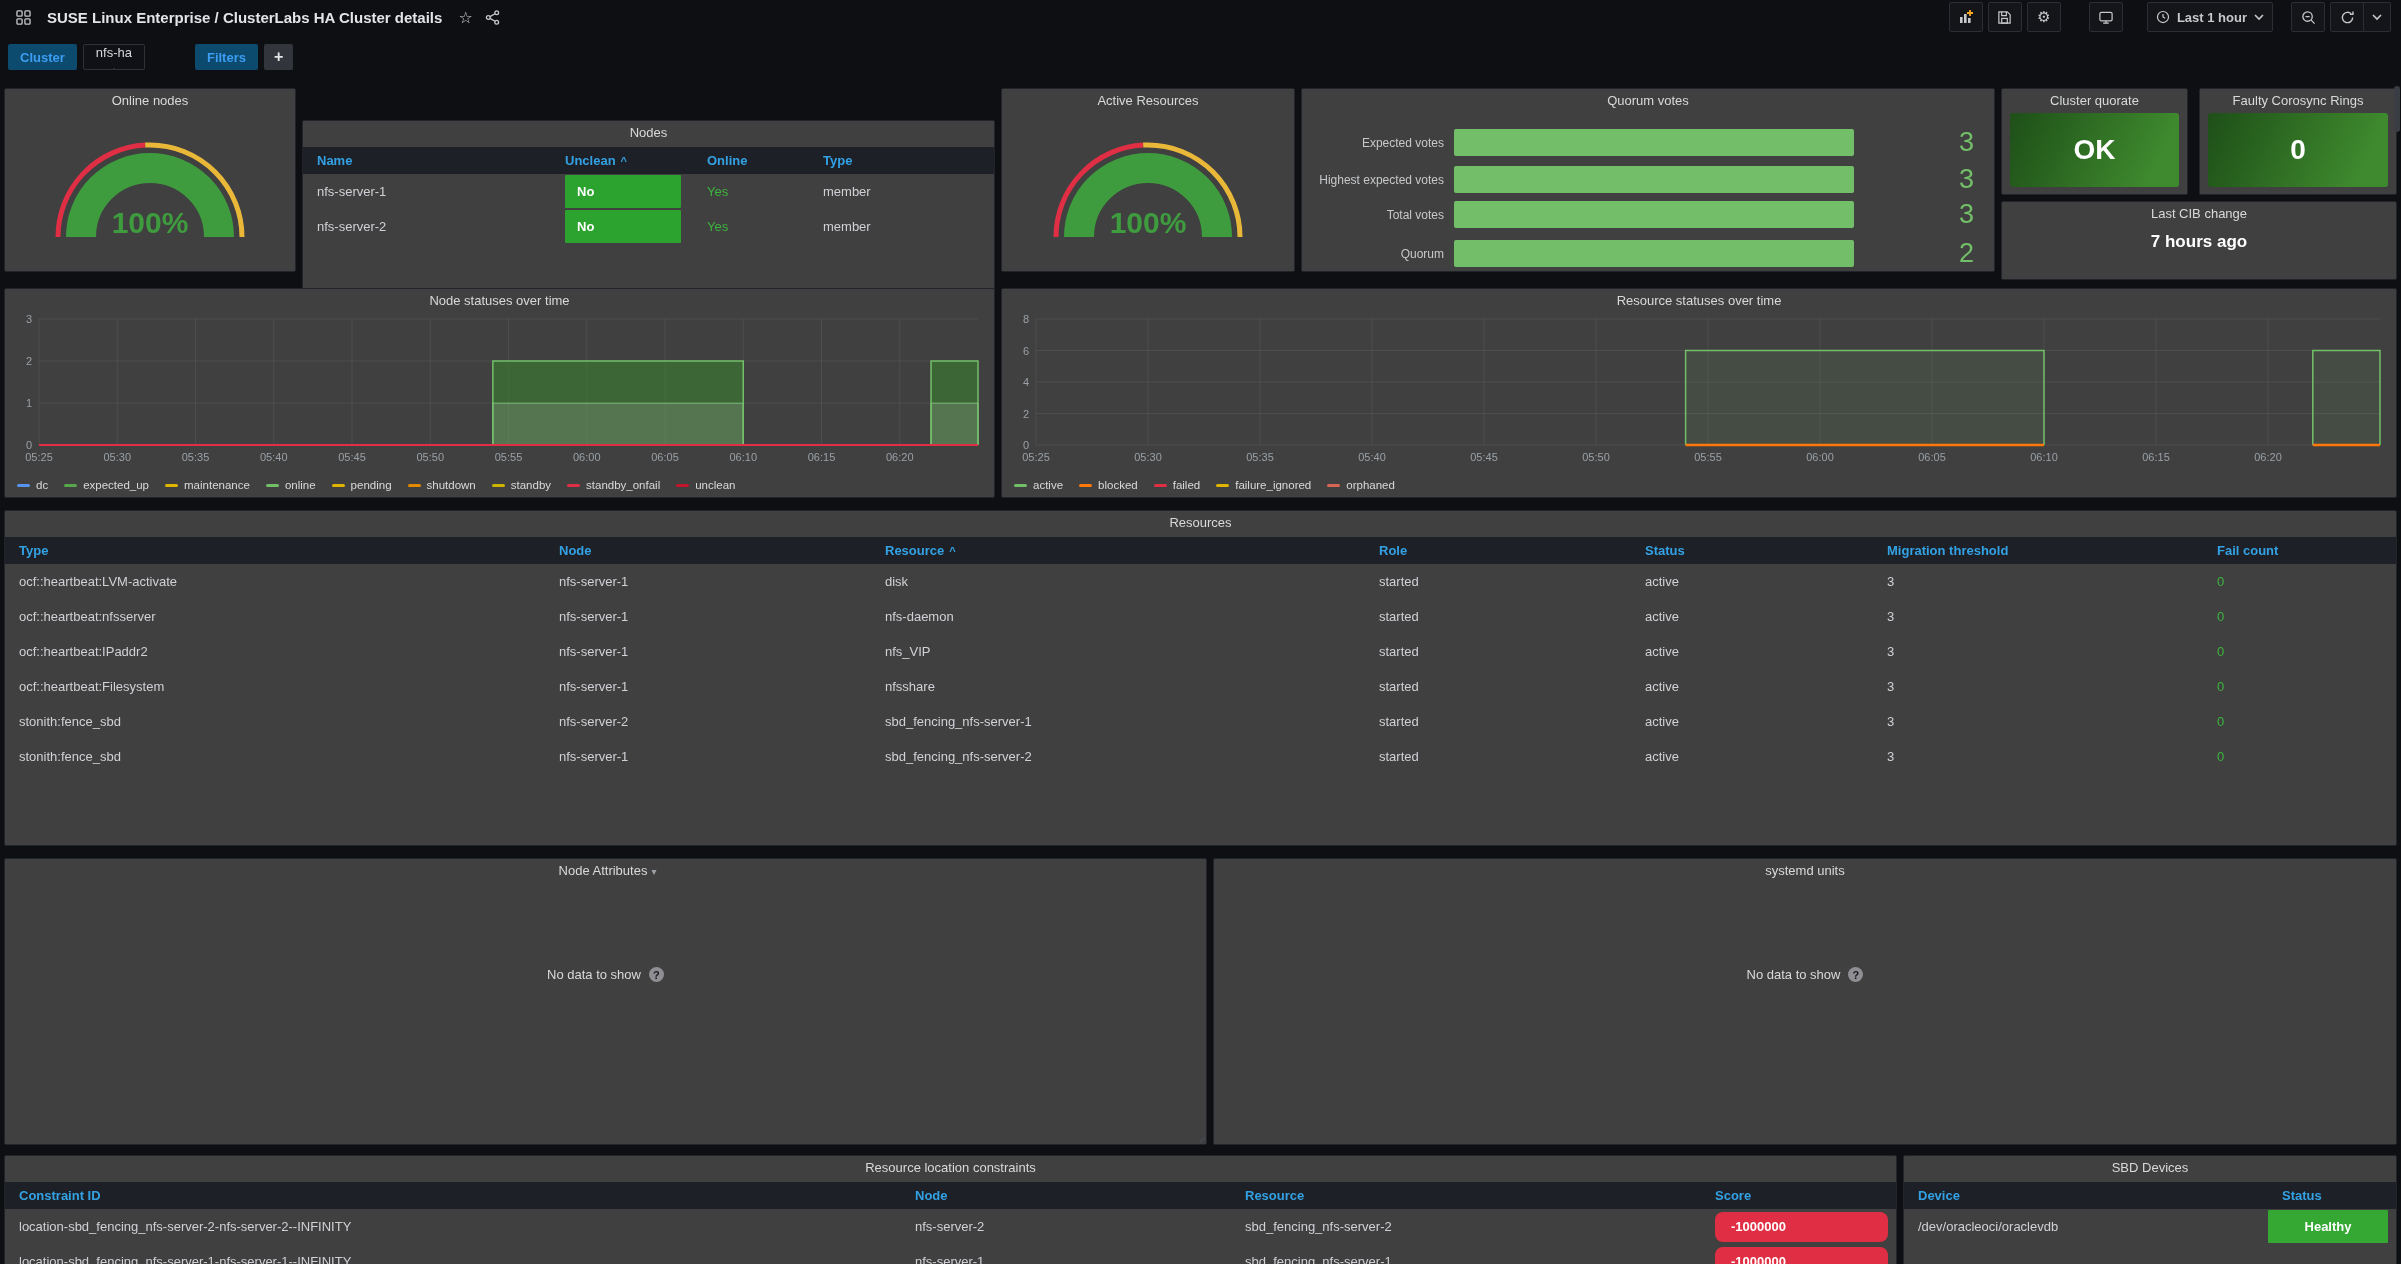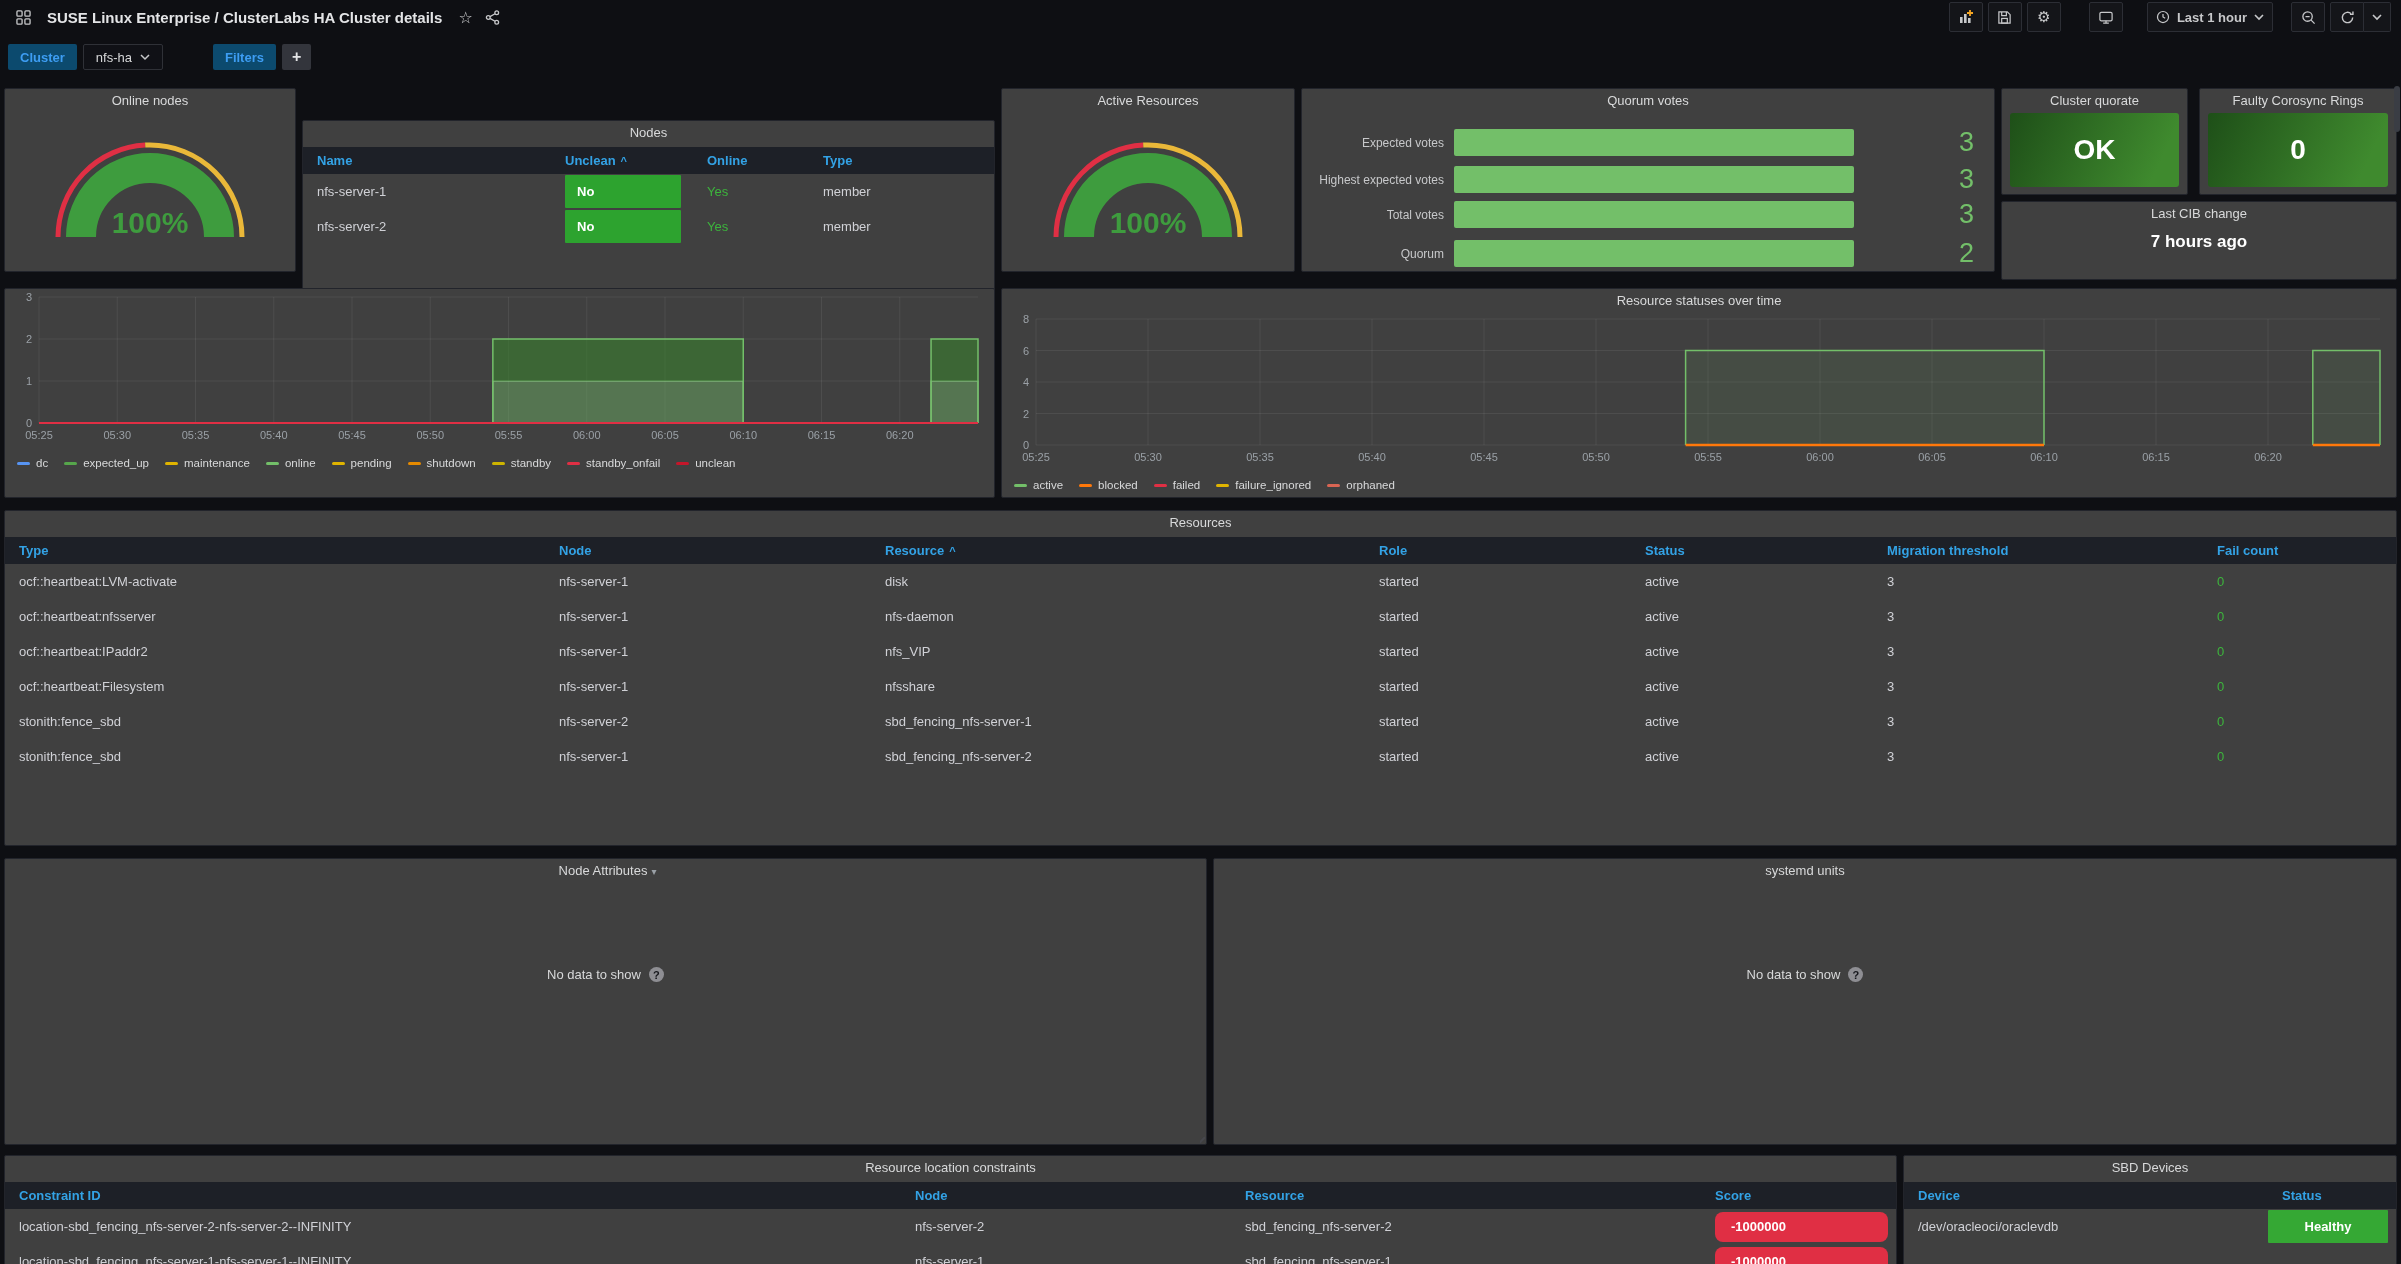--- a/index.html
+++ b/index.html
@@ -16,21 +16,21 @@
              border:1px solid #2c2e35; border-radius:2px; background:#141519; color:#c7c8ca; font-size:13px; padding:0 8px; cursor:pointer; }
   .nav-gap { width:18px; }
   .nav-split { display:flex; }
   .nav-split .nav-btn:first-child { border-radius:2px 0 0 2px; }
   .nav-split .nav-btn:last-child { border-left:none; border-radius:0 2px 2px 0; min-width:26px; }
 
   
   .subnav { position:absolute; left:0; top:40px; width:100%; height:34px; display:flex; align-items:center; padding:0 8px; gap:6px; }
   .chip { height:26px; display:flex; align-items:center; padding:0 12px; border-radius:2px; font-size:13px; }
   .chip-label { background:#0c4a6e; color:#3d9df3; font-weight:600; }
-  .chip-value { background:#101116; border:1px solid #2f3137; color:#d8d9da; gap:8px; cursor:pointer; }
+  .chip-value { background:#101116; border:1px solid #2f3137; color:#d8d9da; gap:8px; cursor:pointer;flex-direction:column; }
   .chip-plus  { background:#33353c; color:#e3e4e6; font-size:16px; font-weight:600; padding:0 10px; cursor:pointer; }
 
   
   .panel { position:absolute; background:#404040; border:1px solid #22242b; border-radius:2px; }
   .panel-title { height:22px; display:flex; align-items:center; justify-content:center; gap:4px;
                  font-size:13px; font-weight:500; color:#d8d9da; cursor:pointer; white-space:nowrap; }
   .title-caret { color:#9aa0a6; font-size:10px; margin-top:2px; }
 
   
   .gauge-wrap { display:flex; justify-content:center; }
@@ -279,20 +279,21 @@
   </div>
 
   <div class="panel" style="left:2001px; top:201px; width:396px; height:79px;">
     <div class="panel-title">Last CIB change</div>
     <div class="cib-value">7 hours ago</div>
   </div>
 
   <div class="scroll-thumb"></div>
 
   <div class="panel" style="left:4px; top:288px; width:991px; height:210px;">
+    <div class="panel-title">Node statuses over time</div>
     <svg id="chart-nodes" width="985" height="160">
         <line x1="34" y1="134" x2="973" y2="134" stroke="rgba(255,255,255,0.07)" stroke-width="1"></line>
         <text x="27" y="138" text-anchor="end" font-size="11" fill="#9aa0a6">0</text>
         <line x1="34" y1="92.00000000000001" x2="973" y2="92.00000000000001" stroke="rgba(255,255,255,0.07)" stroke-width="1"></line>
         <text x="27" y="96.00000000000001" text-anchor="end" font-size="11" fill="#9aa0a6">1</text>
         <line x1="34" y1="50.00000000000001" x2="973" y2="50.00000000000001" stroke="rgba(255,255,255,0.07)" stroke-width="1"></line>
         <text x="27" y="54.00000000000001" text-anchor="end" font-size="11" fill="#9aa0a6">2</text>
         <line x1="34" y1="8" x2="973" y2="8" stroke="rgba(255,255,255,0.07)" stroke-width="1"></line>
         <text x="27" y="12" text-anchor="end" font-size="11" fill="#9aa0a6">3</text>
         <line x1="34" y1="8" x2="34" y2="134" stroke="rgba(255,255,255,0.07)" stroke-width="1"></line>

